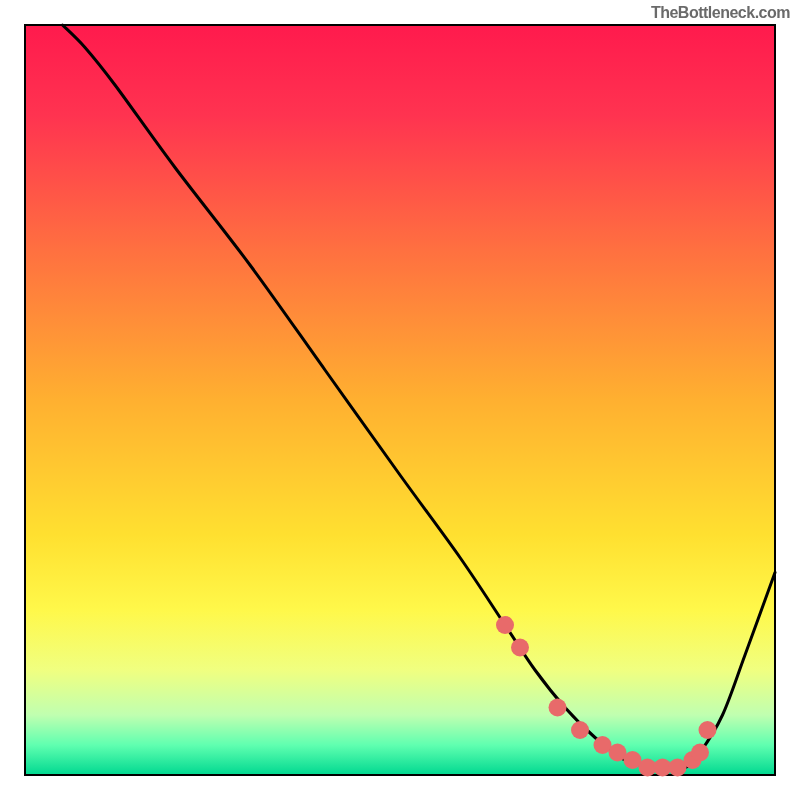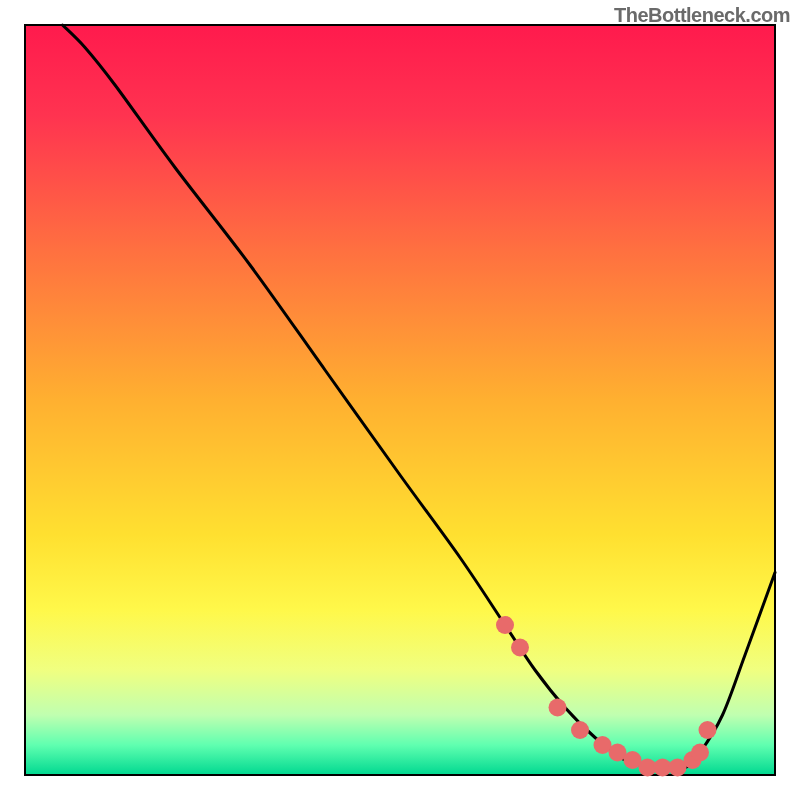--- a/index.html
+++ b/index.html
@@ -12,21 +12,21 @@
   }
   .chart-container {
     width: 800px;
     height: 800px;
     position: relative;
   }
   .watermark {
     position: absolute;
     top: 4px;
     right: 10px;
-    font-size: 20px;
+    font-size: 16px;
     font-weight: bold;
     color: #6a6a6a;
     z-index: 10;
     letter-spacing: -0.5px;
   }
   svg.plot {
     position: absolute;
     top: 0;
     left: 0;
   }

